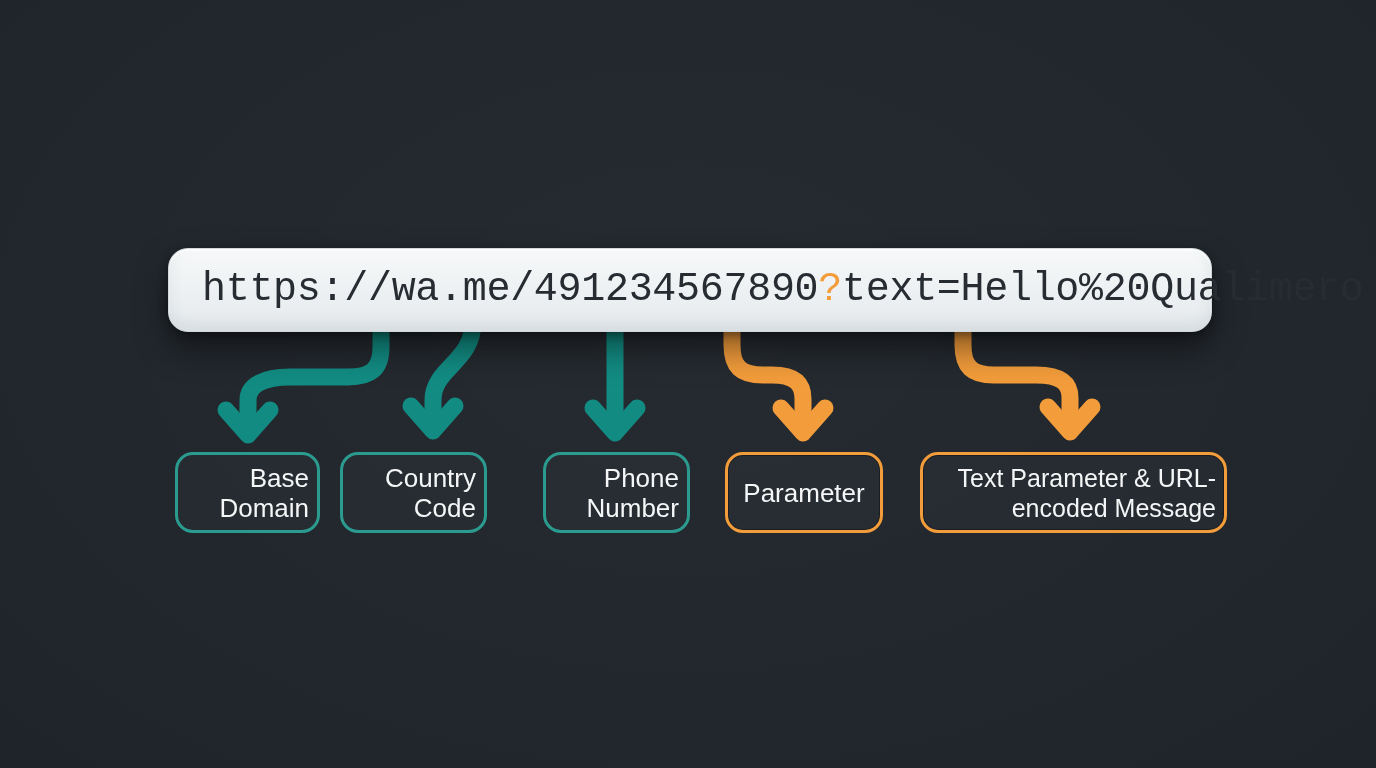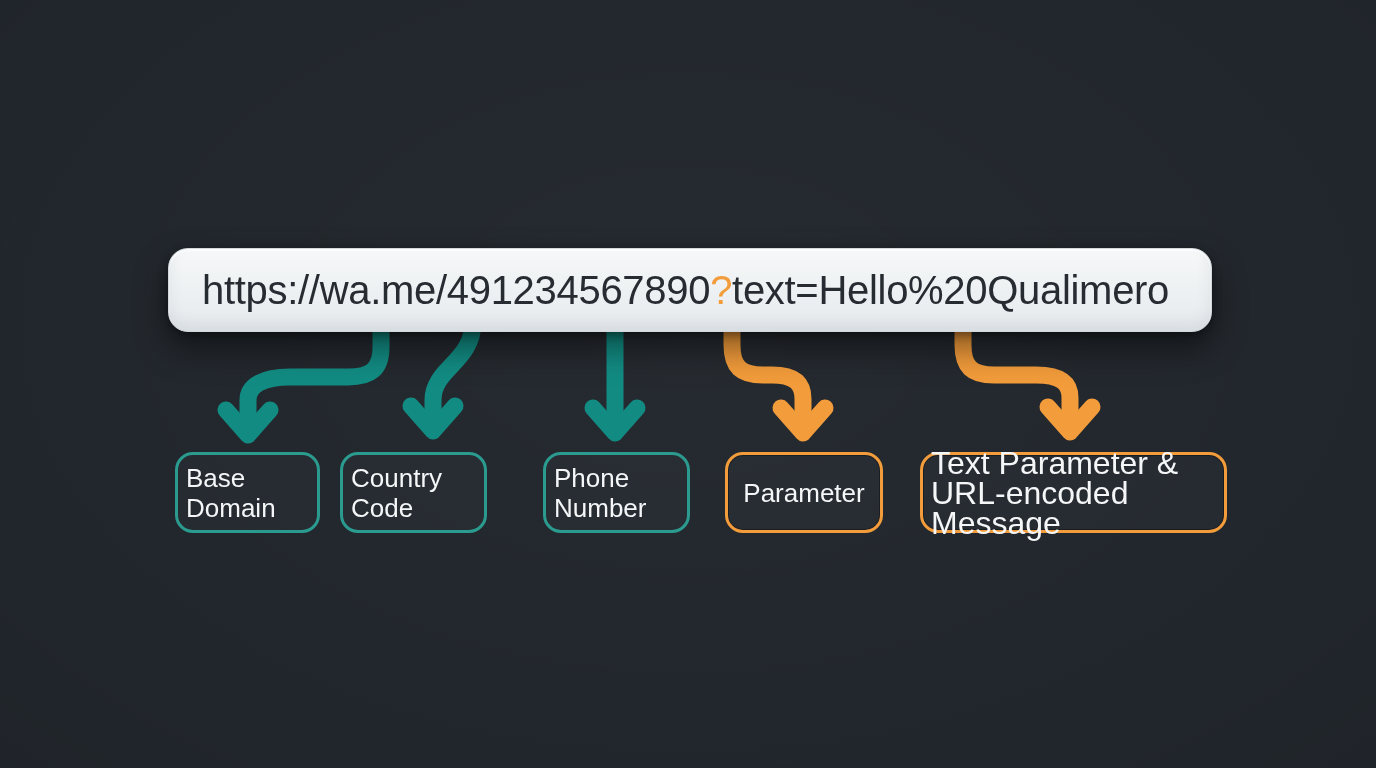--- a/index.html
+++ b/index.html
@@ -18,47 +18,48 @@
     border-radius:20px;
     background:linear-gradient(180deg,#f6f8f9 0%,#edf0f2 55%,#e7ebee 100%);
     border:1px solid #d3d8dc;
     box-shadow: inset 0 2px 2px rgba(255,255,255,.8),
                 inset 0 -8px 14px rgba(175,185,193,.30),
                 0 16px 34px rgba(0,0,0,.45),
                 0 3px 8px rgba(0,0,0,.35);
     display:flex;align-items:center;
     padding-left:33px;box-sizing:border-box;
     z-index:2;
+    font-family:Liberation Mono, monospace;
   }
   .url-text{
     font-size:40px;letter-spacing:-0.3px;line-height:1;
     color:var(--c-barText,#272C33);
     white-space:nowrap;
   }
   .url-text .sep{color:var(--c-orange,#F29C3B);}
   
   svg.arrows{position:absolute;left:0;top:0;z-index:1;}
   svg.arrows path{fill:none;stroke-width:17px;stroke-linecap:round;stroke-linejoin:round;}
   
   .label-box{
     position:absolute;top:452px;height:81px;
     border-radius:18px;box-sizing:border-box;
     background:rgba(255,255,255,0.02);
-    display:flex;align-items:center;justify-content:center;text-align:left;
+    display:flex;align-items:center;justify-content:center;text-align:right;
     color:var(--c-boxText,#F4F6F7);
     font-size:26px;line-height:30px;
     padding:4px 8px;
   }
   .label-box.teal{border:3.5px solid var(--c-tealBorder,#2B9B90);}
   .label-box.orange{border:3.5px solid var(--c-orange,#F29C3B);box-shadow:inset 0 0 0 1px rgba(0,0,0,.35);}
   .box-1{left:175px;width:145px;}
   .box-2{left:340px;width:147px;}
   .box-3{left:543px;width:147px;}
   .box-4{left:725px;width:158px;}
-  .box-5{left:920px;width:307px;font-size:32px;}
+  .box-5{left:920px;width:307px;font-size:25px;}
 </style>
 </head>
 <body>
 
 <div class="canvas">
 
   <div class="url-bar">
     <div class="url-text"><span>https://wa.me/491234567890</span><span class="sep">?</span><span>text=Hello%20Qualimero</span></div>
   </div>
 

